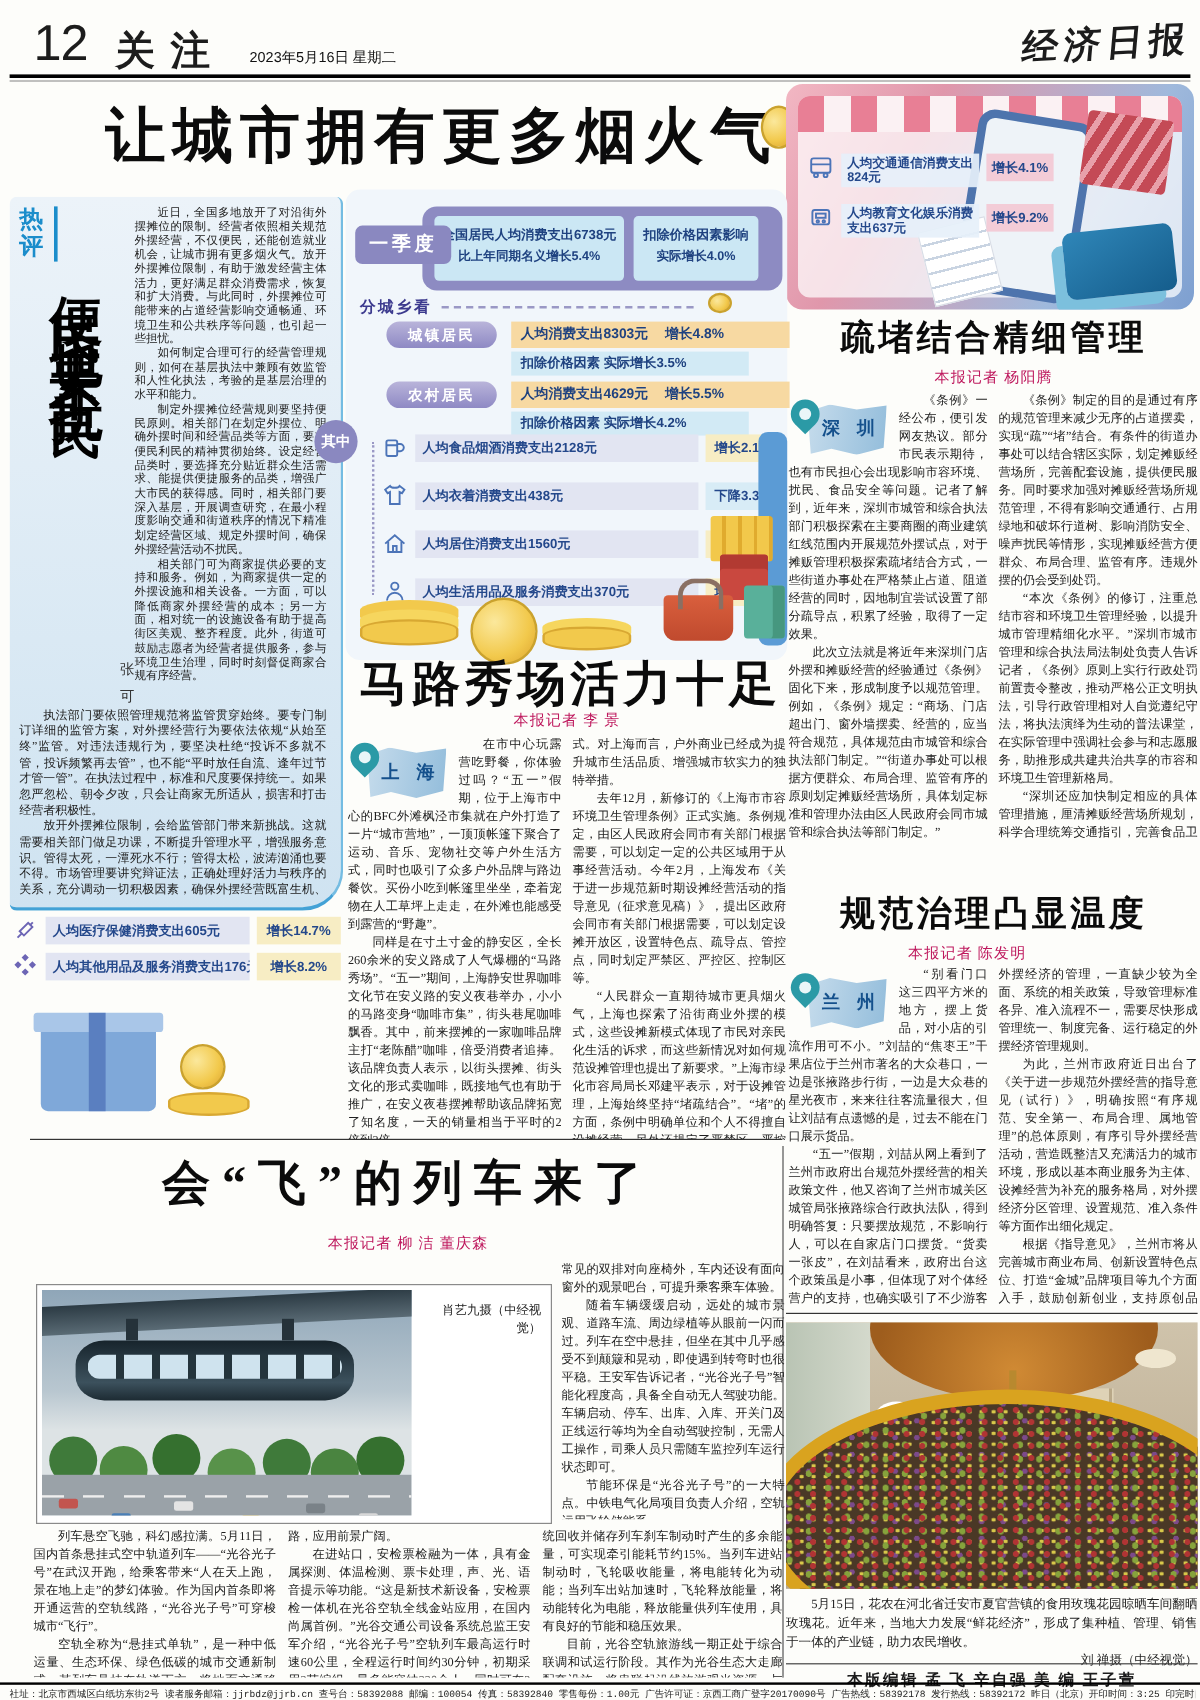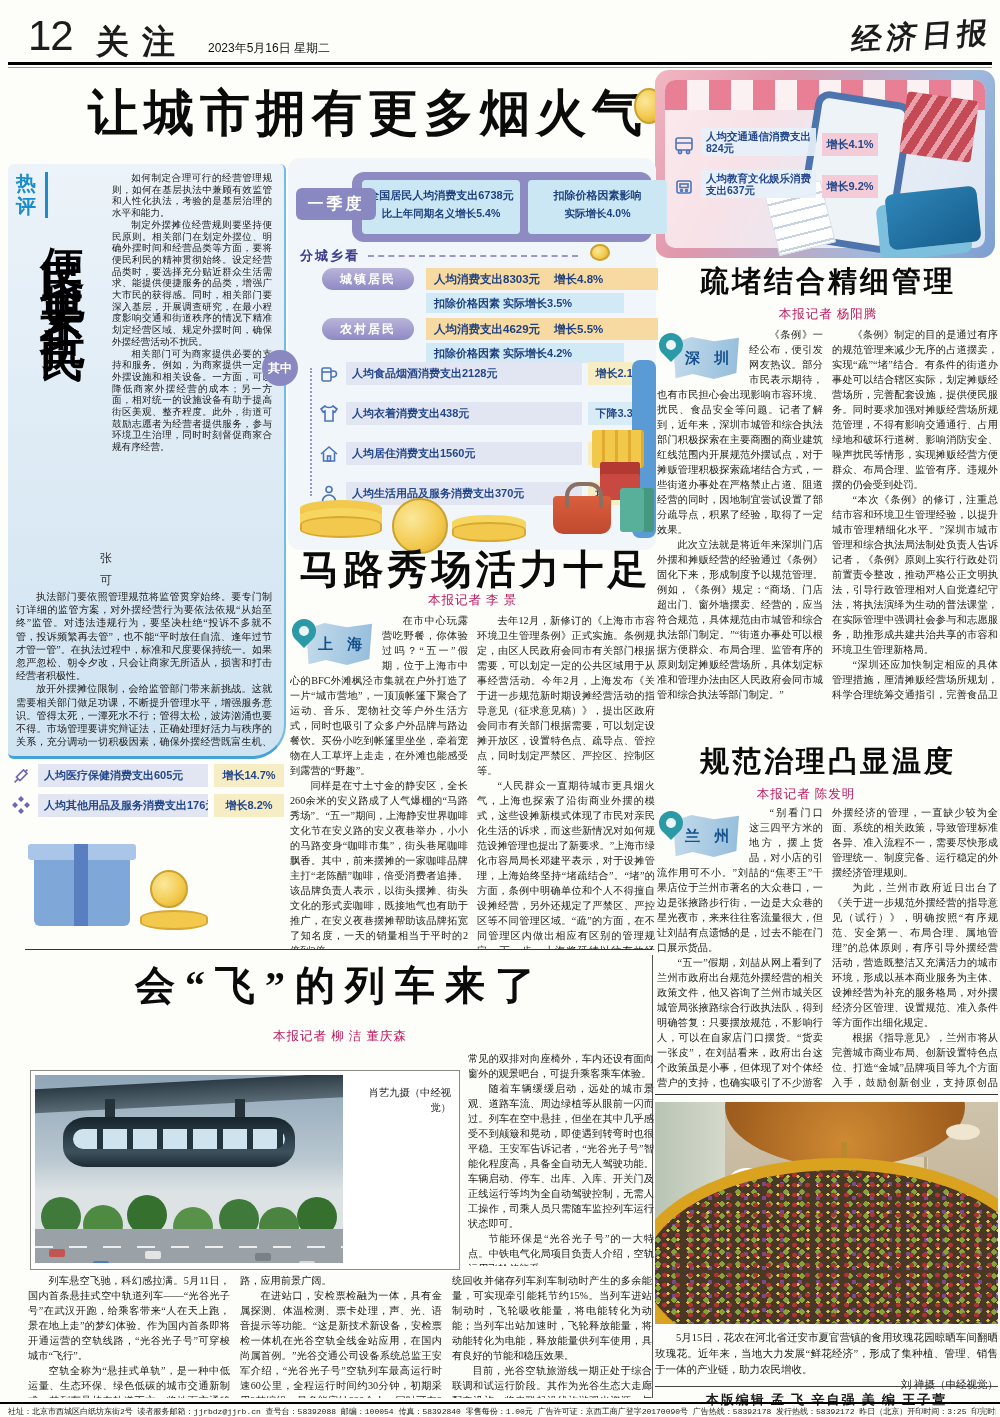--- a/index.html
+++ b/index.html
@@ -16,21 +16,21 @@
   .byline{font-size:12.5px;text-align:center;color:#be185d;letter-spacing:1px}
   
   .loc{float:left;width:84px;height:52px;margin:3px 8px 2px 0;position:relative;shape-outside:inset(0)}
   .loc-map{position:absolute;left:16px;top:6px;width:66px;height:42px;background:linear-gradient(100deg,#c6dcec,#93bddb);
            clip-path:polygon(0 14%,28% 0,62% 10%,100% 2%,96% 86%,62% 100%,30% 88%,4% 98%)}
   .loc-pin{position:absolute;left:2px;top:2px;width:24px;height:24px;background:#2b9aa6;border-radius:50% 50% 50% 0;transform:rotate(-45deg)}
   .loc-pin:after{content:"";position:absolute;left:7px;top:7px;width:10px;height:10px;background:#eaf6f8;border-radius:50%}
   .loc-text{position:absolute;left:28px;top:16px;font-weight:bold;color:#14508c;font-size:15px;letter-spacing:5px;
             font-family:"Liberation Sans","DejaVu Sans",sans-serif;white-space:nowrap}
   
-  .srow{display:flex;align-items:flex-end;gap:6px;position:absolute}
+  .srow{display:flex;align-items:flex-start;gap:6px;position:absolute}
   .srow .sicon{flex:0 0 22px;height:22px}
   .srow .lbl{flex:1;background:#e2e5f2;color:#24488b;font-weight:bold;font-size:11px;padding:4px 6px;
              font-family:"Liberation Sans","DejaVu Sans",sans-serif;white-space:nowrap;overflow:hidden}
   .srow .pct{flex:0 0 58px;background:#f7edc4;color:#24488b;font-weight:bold;font-size:11px;padding:4px 2px;text-align:center;
              font-family:"Liberation Sans","DejaVu Sans",sans-serif}
   .srow .pct.down{background:#d8ecf6}
   .srow .pct.pink{background:#f3ccd7}
   
   .cbox{left:8px;top:164px;width:276px;height:592px;background:linear-gradient(180deg,#ecf3f9,#cfe3f1);
         border-radius:6px 6px 34px 6px;border-bottom:3px solid #43a2d6;border-right:2px solid #74bce2}
@@ -198,20 +198,21 @@
     <span class="lbl">人均教育文化娱乐消费支出637元</span>
     <span class="pct pink">增长9.2%</span>
   </div>
 </div>
 
 <div class="abs cbox"></div>
 <div class="abs ctag">热评</div>
 <div class="abs vtitle">便民也要不扰民</div>
 <div class="abs vauthor">张 可</div>
 <div class="abs art ctop">
+  <p>近日，全国多地放开了对沿街外摆摊位的限制。经营者依照相关规范外摆经营，不仅便民，还能创造就业机会，让城市拥有更多烟火气。放开外摆摊位限制，有助于激发经营主体活力，更好满足群众消费需求，恢复和扩大消费。与此同时，外摆摊位可能带来的占道经营影响交通畅通、环境卫生和公共秩序等问题，也引起一些担忧。</p>
   <p>如何制定合理可行的经营管理规则，如何在基层执法中兼顾有效监管和人性化执法，考验的是基层治理的水平和能力。</p>
   <p>制定外摆摊位经营规则要坚持便民原则。相关部门在划定外摆位、明确外摆时间和经营品类等方面，要将便民利民的精神贯彻始终。设定经营品类时，要选择充分贴近群众生活需求、能提供便捷服务的品类，增强广大市民的获得感。同时，相关部门要深入基层，开展调查研究，在最小程度影响交通和街道秩序的情况下精准划定经营区域、规定外摆时间，确保外摆经营活动不扰民。</p>
   <p>相关部门可为商家提供必要的支持和服务。例如，为商家提供一定的外摆设施和相关设备。一方面，可以降低商家外摆经营的成本；另一方面，相对统一的设施设备有助于提高街区美观、整齐程度。此外，街道可鼓励志愿者为经营者提供服务，参与环境卫生治理，同时时刻督促商家合规有序经营。</p>
 </div>
 <div class="abs art cbot">
   <p>执法部门要依照管理规范将监管贯穿始终。要专门制订详细的监管方案，对外摆经营行为要依法依规“从始至终”监管。对违法违规行为，要坚决杜绝“投诉不多就不管，投诉频繁再去管”，也不能“平时放任自流、逢年过节才管一管”。在执法过程中，标准和尺度要保持统一。如果忽严忽松、朝令夕改，只会让商家无所适从，损害和打击经营者积极性。</p>
   <p>放开外摆摊位限制，会给监管部门带来新挑战。这就需要相关部门做足功课，不断提升管理水平，增强服务意识。管得太死，一潭死水不行；管得太松，波涛汹涌也要不得。市场管理要讲究辩证法，正确处理好活力与秩序的关系，充分调动一切积极因素，确保外摆经营既富生机、又有秩序。</p>
 </div>
 
 <div class="srow" style="left:10px;top:764px;width:274px">
@@ -244,21 +245,21 @@
 </div>
 <div class="abs coin" style="left:150px;top:870px;width:34px;height:34px"></div>
 <div class="abs coinstack" style="left:140px;top:910px;width:64px;height:16px"></div>
 
 <div class="abs qpanel"></div>
 <div class="abs qband"></div>
 <div class="abs qbox" style="left:362px;top:180px;width:158px;height:54px">
   <div class="l1">全国居民人均消费支出6738元</div>
   <div class="l2">比上年同期名义增长5.4%</div>
 </div>
-<div class="abs qbox" style="left:528px;top:180px;width:139px;height:54px">
+<div class="abs qbox" style="left:528px;top:180px;width:104px;height:54px">
   <div class="l1">扣除价格因素影响</div>
   <div class="l2">实际增长4.0%</div>
 </div>
 <div class="abs qbadge">一季度</div>
 <div class="abs qsec">分城乡看</div>
 <div class="abs qdash"></div>
 <div class="abs coin" style="left:590px;top:244px;width:16px;height:13px"></div>
 
 <div class="abs pill" style="left:322px;top:268px">城镇居民</div>
 <div class="abs rline1" style="left:426px;top:268px;width:224px">
@@ -349,20 +350,21 @@
   <span class="loc">
     <span class="loc-map"></span>
     <span class="loc-pin"></span>
     <span class="loc-text">上 海</span>
   </span>
   <p>在市中心玩露营吃野餐，你体验过吗？“五一”假期，位于上海市中心的BFC外滩枫泾市集就在户外打造了一片“城市营地”，一顶顶帐篷下聚合了运动、音乐、宠物社交等户外生活方式，同时也吸引了众多户外品牌与路边餐饮。买份小吃到帐篷里坐坐，牵着宠物在人工草坪上走走，在外滩也能感受到露营的“野趣”。</p>
   <p>同样是在寸土寸金的静安区，全长260余米的安义路成了人气爆棚的“马路秀场”。“五一”期间，上海静安世界咖啡文化节在安义路的安义夜巷举办，小小的马路变身“咖啡市集”，街头巷尾咖啡飘香。其中，前来摆摊的一家咖啡品牌主打“老陈醋”咖啡，倍受消费者追捧。该品牌负责人表示，以街头摆摊、街头文化的形式卖咖啡，既接地气也有助于推广，在安义夜巷摆摊帮助该品牌拓宽了知名度，一天的销量相当于平时的2倍到3倍。</p>
 
 </div>
 <div class="abs art" style="left:477px;top:614px;width:178px;height:336px">
+  <p class="ni">式。对上海而言，户外商业已经成为提升城市生活品质、增强城市软实力的独特举措。</p>
   <p>去年12月，新修订的《上海市市容环境卫生管理条例》正式实施。条例规定，由区人民政府会同市有关部门根据需要，可以划定一定的公共区域用于从事经营活动。今年2月，上海发布《关于进一步规范新时期设摊经营活动的指导意见（征求意见稿）》，提出区政府会同市有关部门根据需要，可以划定设摊开放区，设置特色点、疏导点、管控点，同时划定严禁区、严控区、控制区等。</p>
   <p>“人民群众一直期待城市更具烟火气，上海也探索了沿街商业外摆的模式，这些设摊新模式体现了市民对亲民化生活的诉求，而这些新情况对如何规范设摊管理也提出了新要求。”上海市绿化市容局局长邓建平表示，对于设摊管理，上海始终坚持“堵疏结合”。“堵”的方面，条例中明确单位和个人不得擅自设摊经营，另外还规定了严禁区、严控区等不同管理区域。“疏”的方面，在不同管理区内做出相应有区别的管理规定。下一步，上海将延续以往有效经验，继续优化规范设摊疏导点、管控点，弥补商业服务网点的不足。同时，继续抓好设摊管理工作，将设摊管理纳入“一网统管”，完善常态化管理，逐渐形成社会共治。</p>
 </div>
 
 <div class="abs headline" style="left:658px;top:742px;width:340px;font-size:29px;letter-spacing:3px">规范治理凸显温度</div>
 <div class="abs byline" style="left:636px;top:786px;width:340px">本报记者 陈发明</div>
 <div class="abs art" style="left:657px;top:806px;width:166px;height:284px">
   <span class="loc">
     <span class="loc-map"></span>
     <span class="loc-pin"></span>

